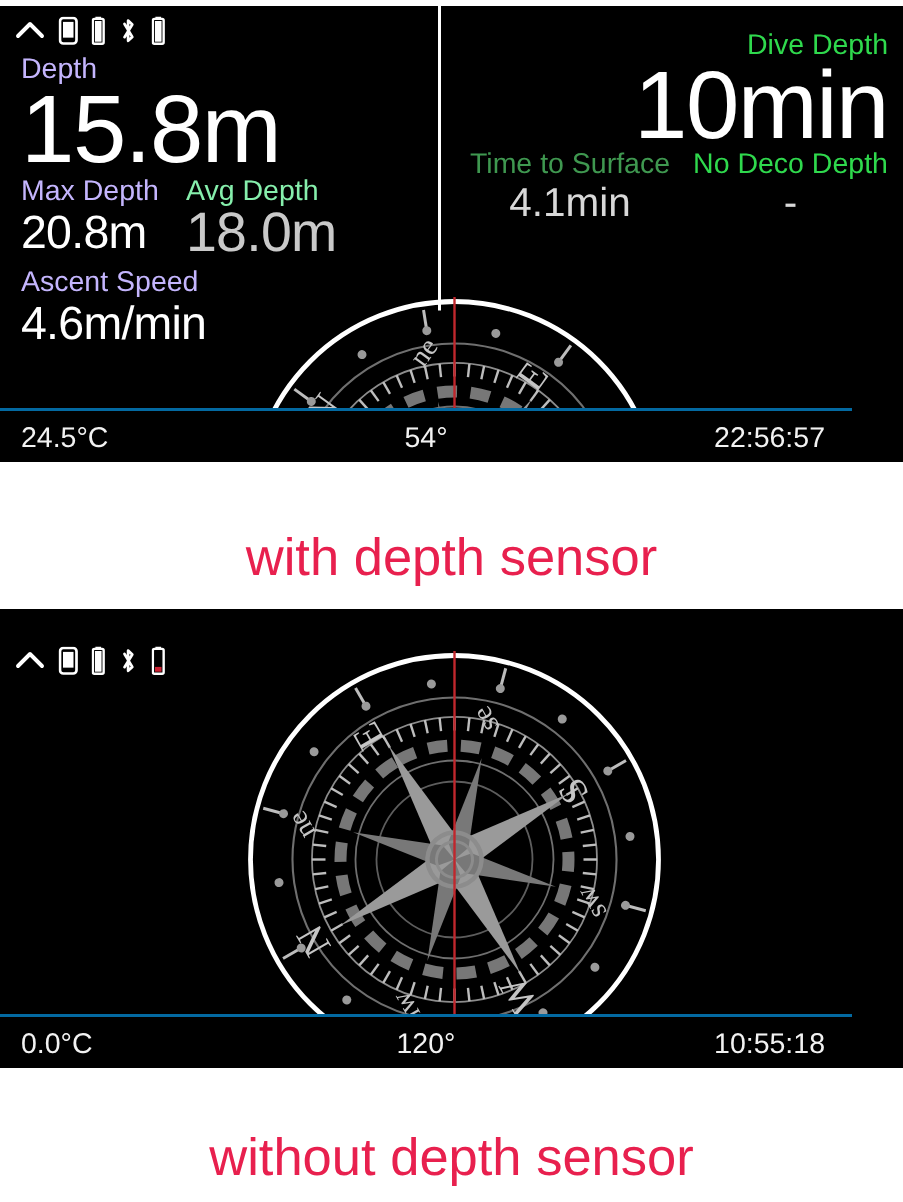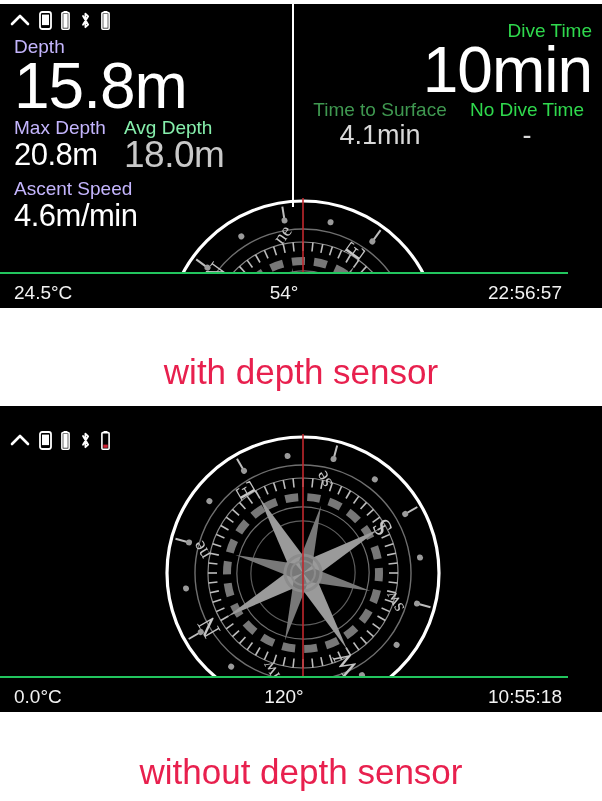--- a/index.html
+++ b/index.html
@@ -36,25 +36,25 @@
   .val-mid-dim{color:#c9c9c9;font-size:37px;line-height:34px;letter-spacing:-0.5px;}
   .val-sub{color:#d8d8d8;font-size:27px;line-height:30px;}
 
   .row2{display:flex;gap:4px;margin-top:2px;}
   .row2 .cell{min-width:106px;}
   .rrow{display:flex;justify-content:flex-end;gap:6px;}
   .rrow .rc{text-align:center;}
 
   
   .botbar{position:absolute;left:0;width:568px;height:36px;background:#000;
-          border-top:2px solid #22c55e;}
+          border-top:2px solid #0369a1;}
   .botbar .bi{position:absolute;top:8px;color:#f2f2f2;font-size:19px;}
   .bi-left{left:14px;}
   .bi-mid{left:0;width:100%;text-align:center;}
-  .bi-right{right:6px;text-align:right;}
+  .bi-right{right:18px;text-align:right;}
 
   
   .caption{position:absolute;left:0;width:602px;text-align:center;
            color:#e8204e;font-size:35px;font-weight:normal;letter-spacing:0px;}
 
   
   .compass-wrap{position:absolute;overflow:hidden;}
   .compass-svg{display:block;}
 
   .s2{top:404px;height:308px;}
@@ -109,29 +109,29 @@
           <div class="val-mid-dim">18.0m</div>
         </div>
       </div>
       <div style="margin-top:6px;">
         <div class="lbl lbl-cyan">Ascent Speed</div>
         <div class="val-mid">4.6m/min</div>
       </div>
     </div>
 
     <div class="rightcol">
-      <div class="lbl lbl-green">Dive Time</div>
+      <div class="lbl lbl-green">Dive Depth</div>
       <div class="val-big">10min</div>
       <div class="rrow">
         <div class="rc" style="min-width:152px;">
           <div class="lbl lbl-green-dim">Time to Surface</div>
           <div class="val-sub">4.1min</div>
         </div>
         <div class="rc" style="min-width:130px;">
-          <div class="lbl lbl-green">No Dive Time</div>
+          <div class="lbl lbl-green">No Deco Depth</div>
           <div class="val-sub">-</div>
         </div>
       </div>
     </div>
 
     <div class="compass-wrap">
       <svg class="compass-svg" width="304" height="278" viewBox="0 0 304 278">
         <g transform="translate(152,139)">
           <circle r="136" fill="none" stroke="#ffffff" stroke-width="3.2"></circle>
           <g transform="rotate(-54)">

